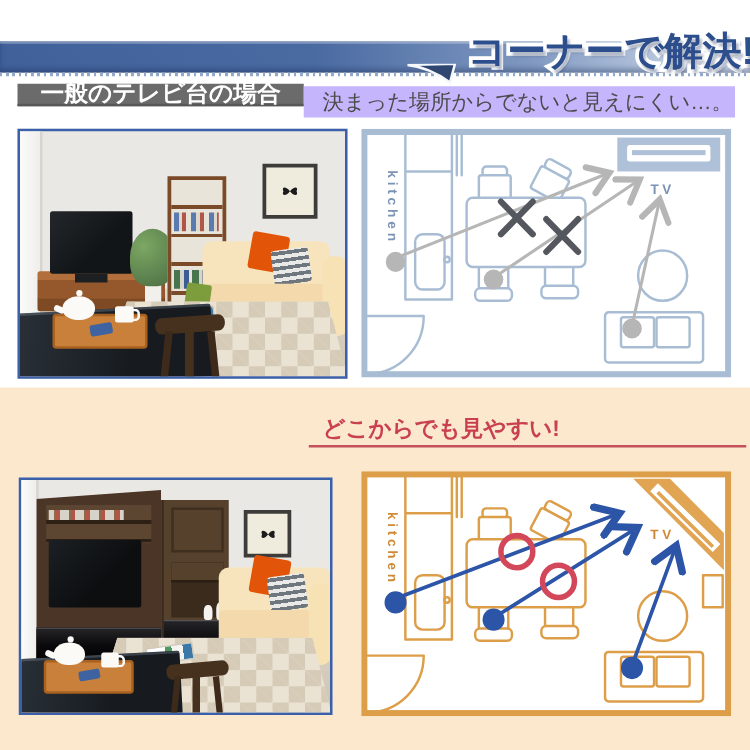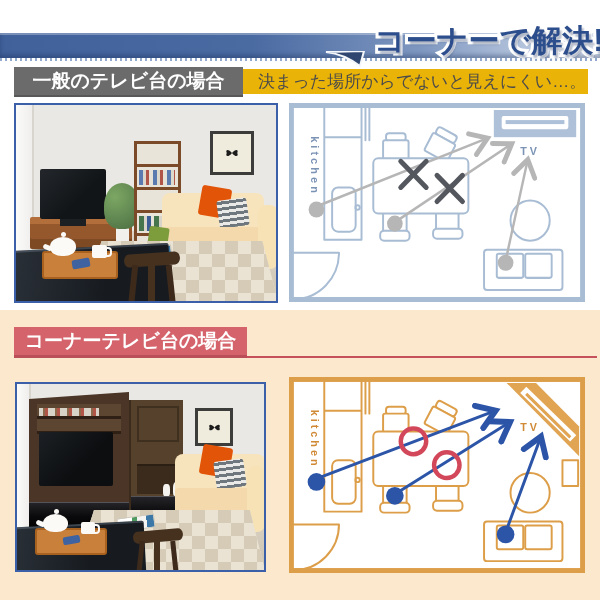--- a/index.html
+++ b/index.html
@@ -19,24 +19,24 @@
     box-shadow:0 2px 4px rgba(20,35,70,.35), inset 0 2px 3px rgba(255,255,255,.35);
     display:flex;align-items:center;justify-content:center;}
   .bubble-text{color:#fff;font-size:26px;font-weight:bold;letter-spacing:1px;
     text-shadow:0 2px 2px rgba(10,20,50,.45);white-space:nowrap;}
   .tail{left:324px;top:51px;width:46px;height:18px;}
   .solution{left:374px;top:20px;font-size:31px;font-weight:900;color:#2d4e8c;
     -webkit-text-stroke:6px #fff;paint-order:stroke fill;letter-spacing:0px;white-space:nowrap;
     text-shadow:2px 3px 2px rgba(25,45,90,.35);}
 
   
-  .label1{left:14px;top:67px;width:229px;height:30px;background:#6b6b6b;
+  .label1{left:14px;top:67px;width:229px;height:18px;background:#6b6b6b;
     color:#fff;font-size:19px;font-weight:bold;display:flex;align-items:center;justify-content:center;
     border-bottom:2px solid #585858;box-sizing:border-box;white-space:nowrap;}
-  .cap1{left:243px;top:69px;width:345px;height:25px;background:#eab308;
+  .cap1{left:243px;top:69px;width:345px;height:25px;background:#c4b5fd;
     color:#4b4b4b;font-size:17px;display:flex;align-items:center;padding-left:15px;box-sizing:border-box;white-space:nowrap;}
   .cream{left:0;top:310px;width:600px;height:290px;background:#fce9cd;}
   .label2{left:14px;top:327px;width:233px;height:31px;background:#d5636b;
     color:#fff;font-size:19px;font-weight:bold;display:flex;align-items:center;justify-content:center;
     border-bottom:3px solid #bb4f59;box-sizing:border-box;white-space:nowrap;}
   .cap2{left:258px;top:331px;font-size:18px;font-weight:bold;color:#c9404e;white-space:nowrap;}
   .redline{left:247px;top:356px;width:350px;height:2px;background:#c4515c;}
 
   
   .photo{box-sizing:border-box;border:2px solid #3b5fa8;background:#eae8e4;overflow:hidden;}
@@ -226,21 +226,21 @@
       </g>
       <g>
         <path class="mark" d="M114,58 L140,84 M140,58 L114,84"></path>
         <path class="mark" d="M151,72 L177,98 M177,72 L151,98"></path>
       </g>
     </svg>
   </div>
 
   <div class="abs cream"></div>
 
-  <div class="abs label2">コーナーテレビ台の場合</div>
+  <div class="abs cap2">どこからでも見やすい!</div>
   <div class="abs redline"></div>
 
   <div class="abs photo photo2">
     <div class="abs floor2"></div>
     <div class="abs window w2"></div>
     <div class="abs unitL"></div>
     <div class="abs tv2"></div>
     <div class="abs glossy" style="left:12px;top:118px;width:100px;height:32px;"></div>
     <div class="abs unitR"></div>
     <div class="abs glossy" style="left:114px;top:112px;width:50px;height:38px;"></div>

